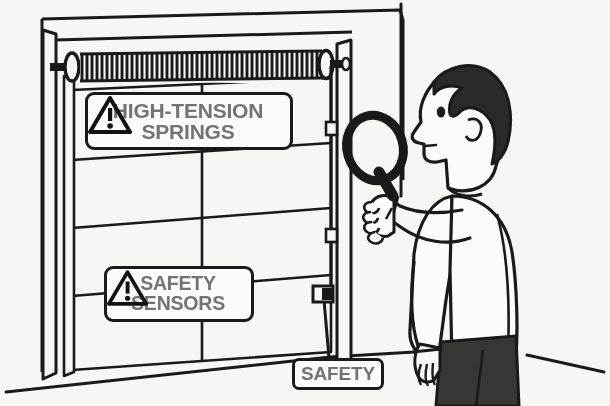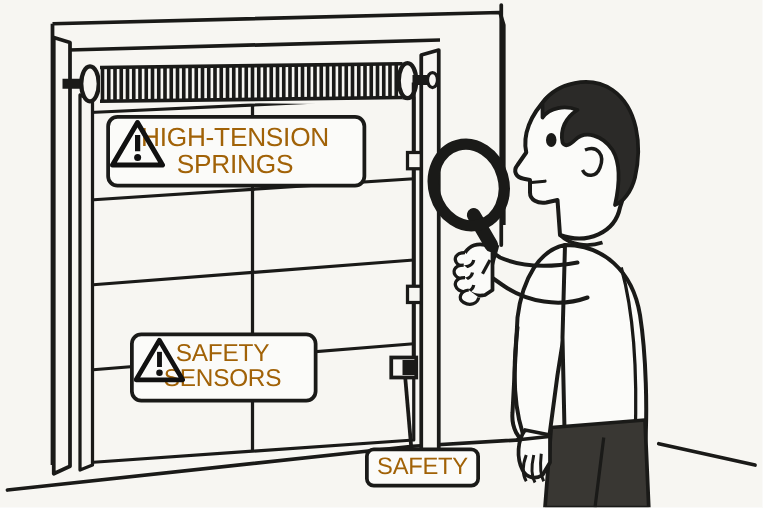--- a/index.html
+++ b/index.html
@@ -25,22 +25,22 @@
   }
   .lbl {
     position: absolute;
     box-sizing: border-box;
     background: #fbfbf9;
     border: 3px solid #1a1a18;
     border-radius: 9px;
     display: flex;
     align-items: center;
     justify-content: center;
-    color: #a16207;
-    font-weight: normal;
+    color: #737373;
+    font-weight: bold;
     letter-spacing: -0.2px;
     line-height: 1.02;
   }
   .lbl .txt { text-align: center; white-space: pre-line; }
   .lbl .tri { flex: 0 0 auto; display: block; }
 
   #label-springs {
     left: 85px; top: 92px; width: 208px; height: 58px;
     padding: 0 8px 0 6px; gap: 7px; font-size: 21px;
   }

